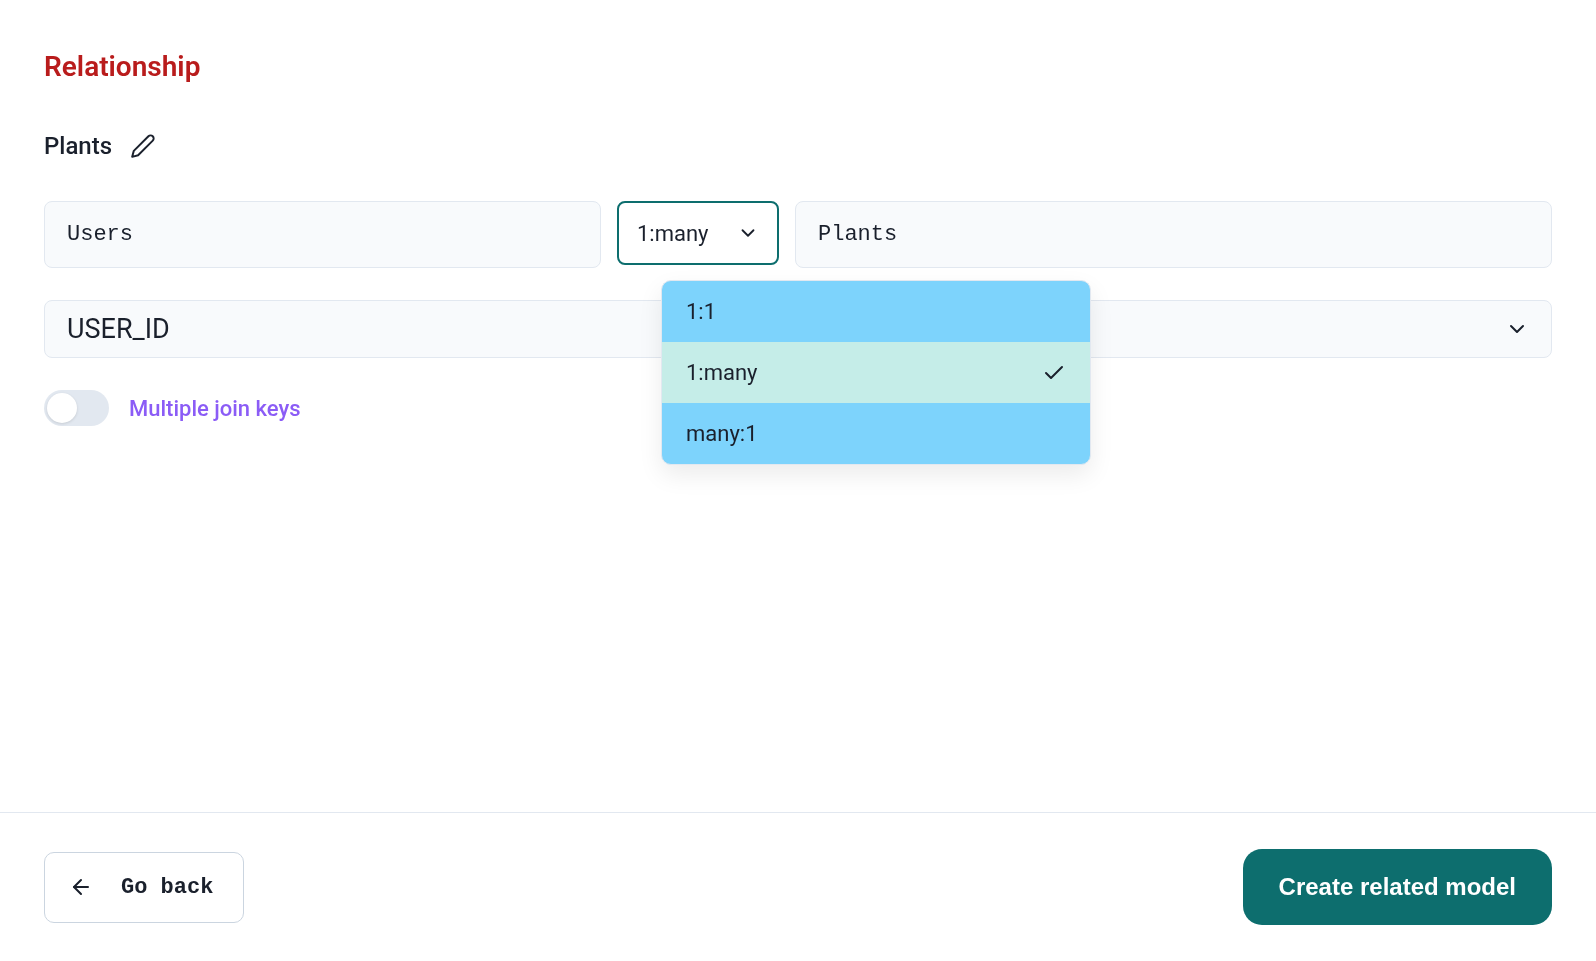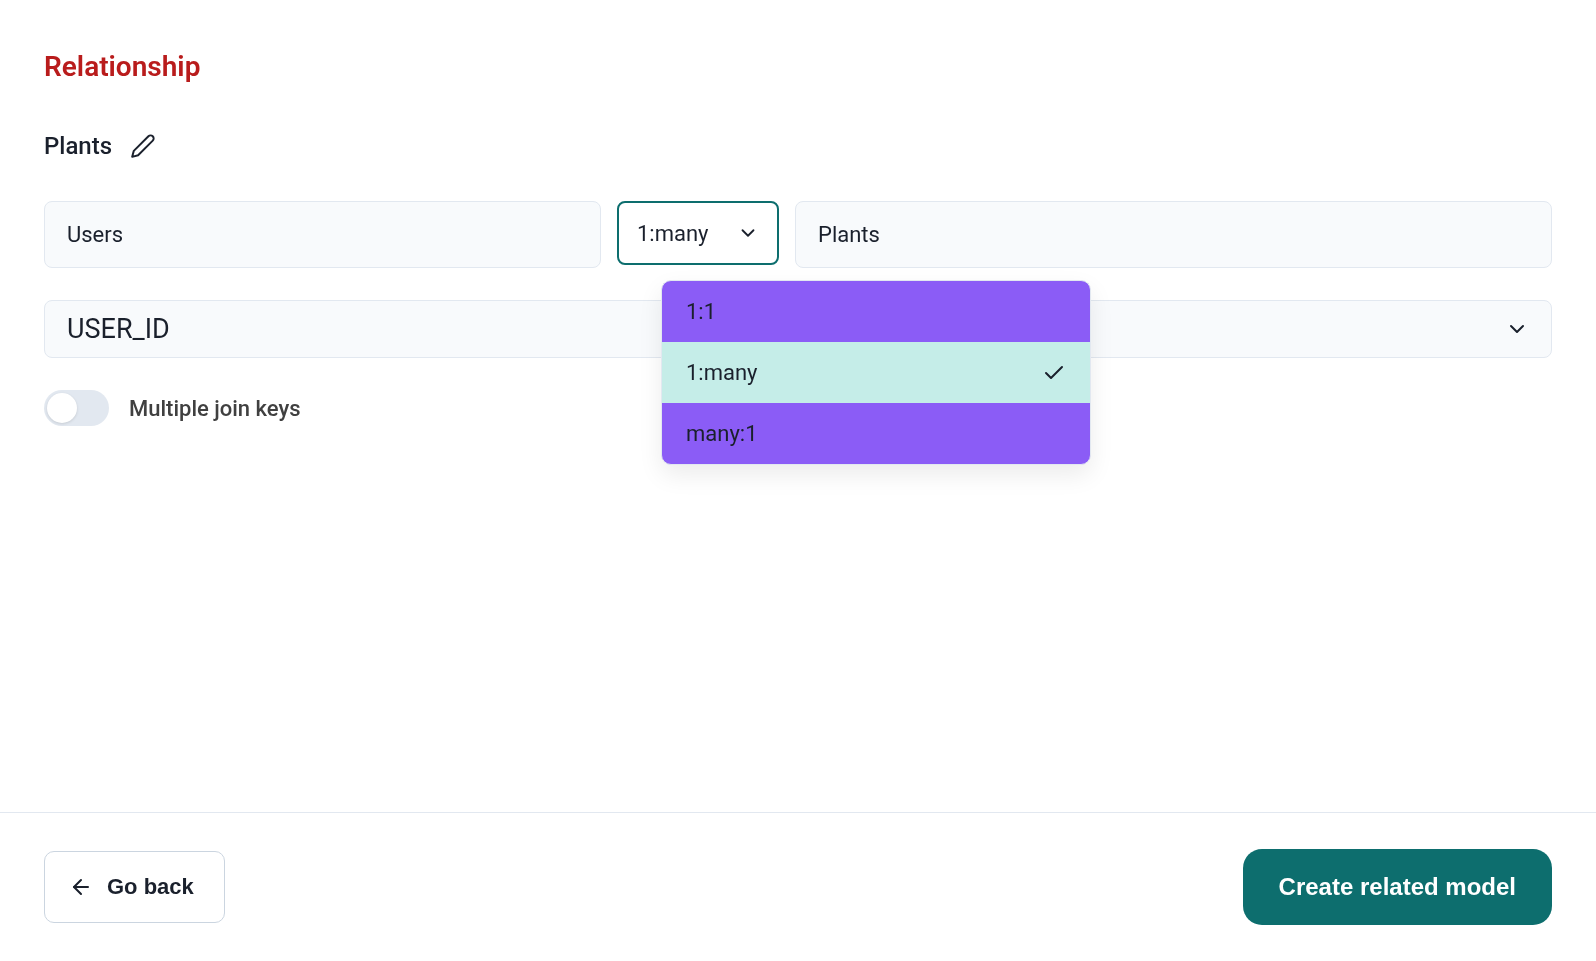--- a/index.html
+++ b/index.html
@@ -3,35 +3,35 @@
   <meta charset="utf-8">
   <style>
     * { box-sizing: border-box; margin: 0; padding: 0; }
     body { font-family: -apple-system, BlinkMacSystemFont, "Segoe UI", Roboto, sans-serif; background: #fff; color: #1a202c; width: 1596px; height: 961px; position: relative; }
     .container { padding: 50px 44px 0 44px; }
     .section-title { font-size: 28px; font-weight: 600; color: #b91c1c; margin-bottom: 48px; }
     .model-name-row { display: flex; align-items: center; gap: 16px; margin-bottom: 40px; }
     .model-name { font-size: 24px; font-weight: 500; color: #1a202c; }
     .edit-btn { background: none; border: none; cursor: pointer; display: flex; align-items: center; justify-content: center; width: 30px; height: 30px; }
     .relationship-row { display: flex; gap: 16px; margin-bottom: 32px; position: relative; }
-    .input-box { background: #f8fafc; border: 1px solid #e2e8f0; border-radius: 8px; padding: 20px 22px; font-size: 22px; color: #1a202c; }
+    .input-box { background: #f8fafc; border: 1px solid #e2e8f0; border-radius: 8px; padding: 20px 22px; font-size: 22px; color: #1a202c; font-family: Liberation Mono, monospace; }
     .left-model { flex: 0 0 557px; }
     .right-model { flex: 1; }
     .cardinality-select { flex: 0 0 162px; background: #fff; border: 2px solid #0d6e6e; border-radius: 8px; padding: 0 18px; display: flex; align-items: center; justify-content: space-between; font-size: 22px; color: #1a202c; cursor: pointer; height: 64px; }
     .join-key-row { margin-bottom: 32px; }
     .join-key-select { width: 100%; background: #f8fafc; border: 1px solid #e2e8f0; border-radius: 8px; padding: 18px 22px; font-size: 27px; color: #1a202c; display: flex; align-items: center; justify-content: space-between; cursor: pointer; height: 58px; }
     .toggle-row { display: flex; align-items: center; gap: 20px; }
     .toggle { width: 65px; height: 36px; background: #e2e8f0; border-radius: 18px; position: relative; cursor: pointer; }
     .toggle-handle { width: 30px; height: 30px; background: #fff; border-radius: 50%; position: absolute; top: 3px; left: 3px; box-shadow: 0 1px 3px rgba(0,0,0,0.12); }
-    .toggle-label { font-size: 22px; font-weight: 500; color: #404040; }
-    .dropdown-menu { position: absolute; top: 79px; left: 617px; width: 430px; background: #8b5cf6; border: 1px solid #e2e8f0; border-radius: 10px; box-shadow: 0 10px 25px rgba(0,0,0,0.08); overflow: hidden; z-index: 10; }
+    .toggle-label { font-size: 22px; font-weight: 500; color: #8b5cf6; }
+    .dropdown-menu { position: absolute; top: 79px; left: 617px; width: 430px; background: #7dd3fc; border: 1px solid #e2e8f0; border-radius: 10px; box-shadow: 0 10px 25px rgba(0,0,0,0.08); overflow: hidden; z-index: 10; }
     .dropdown-item { padding: 18px 24px; font-size: 22px; color: #1a202c; cursor: pointer; display: flex; align-items: center; justify-content: space-between; }
     .dropdown-item.selected { background: #c5ede8; }
     .footer { position: absolute; bottom: 0; left: 0; right: 0; border-top: 1px solid #e2e8f0; padding: 36px 44px; display: flex; justify-content: space-between; align-items: center; }
-    .btn-back { display: flex; align-items: center; gap: 14px; background: #fff; border: 1px solid #cbd5e0; border-radius: 10px; padding: 22px 30px 22px 24px; font-size: 22px; font-weight: 600; color: #1a202c; cursor: pointer; }
+    .btn-back { display: flex; align-items: center; gap: 28px; background: #fff; border: 1px solid #cbd5e0; border-radius: 10px; padding: 22px 30px 22px 24px; font-size: 22px; font-weight: 600; color: #1a202c; cursor: pointer; font-family: Liberation Mono, monospace; }
     .btn-primary { background: #0d6e6e; border: none; border-radius: 19px; padding: 24px 36px; font-size: 24px; font-weight: 600; color: #fff; cursor: pointer; }
     svg { display: block; }
   </style>
 </head>
 <body>
 
 <div class="container">
   <h2 class="section-title">Relationship</h2>
 
   <div class="model-name-row">

